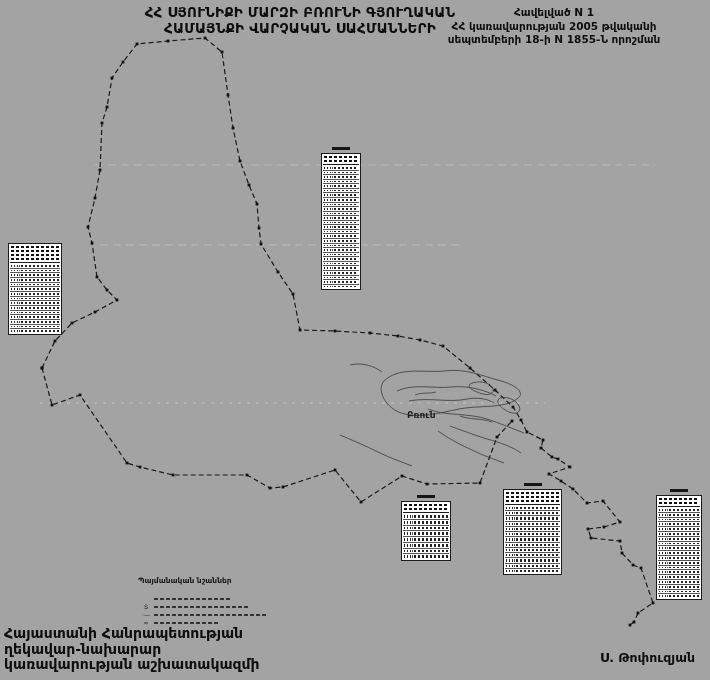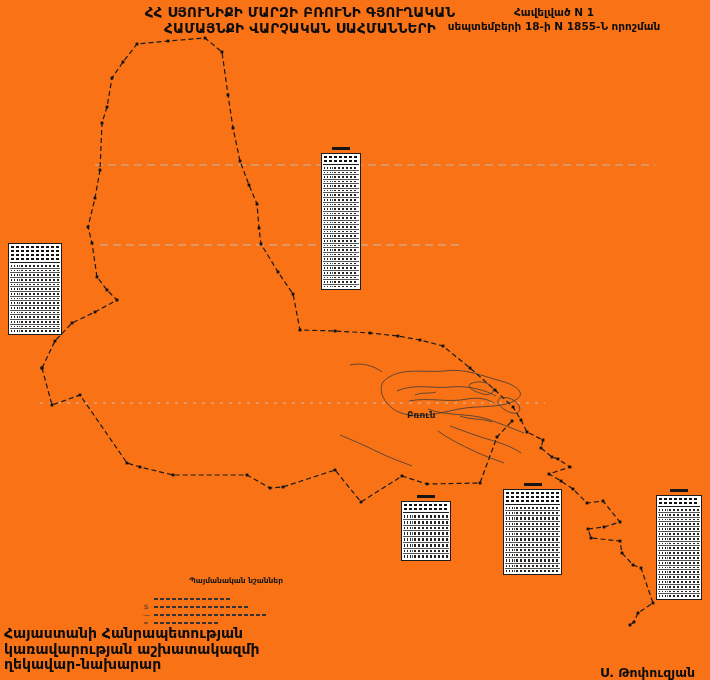--- a/index.html
+++ b/index.html
@@ -1,28 +1,28 @@
 <!DOCTYPE html>
 <html><head>
 <meta charset="utf-8">
 <style>
   html,body{margin:0;padding:0;background:#ffffff;}
   .page{
-    position:relative;width:710px;height:680px;background:#f97316;overflow:hidden;
+    position:relative;width:710px;height:680px;background:#a3a3a3;overflow:hidden;
     font-family:"DejaVu Sans",sans-serif;color:#0d0d0d;
   }
   
   .main-title{position:absolute;left:130px;top:4px;width:340px;text-align:center;
     font-size:13.5px;font-weight:bold;line-height:16px;letter-spacing:0.2px;}
   .appendix{position:absolute;left:428px;top:6px;width:252px;text-align:center;
     font-size:10.5px;font-weight:bold;line-height:13.5px;}
   
   .footer-office{position:absolute;left:4px;top:626px;width:260px;
     font-size:14px;font-weight:bold;line-height:15.5px;}
-  .signature{position:absolute;left:600px;top:665px;width:110px;
+  .signature{position:absolute;left:600px;top:650px;width:110px;
     font-size:12.5px;font-weight:bold;}
   
   svg.map{position:absolute;left:0;top:0;}
   .settlement{position:absolute;left:407px;top:410px;width:60px;text-align:left;
     font-size:9px;font-weight:bold;color:#1c1c1c;}
   
   .tbl{position:absolute;border:1px solid #1c1c1c;background:#fff;
     display:flex;flex-direction:column;box-sizing:border-box;padding:1px;}
   .tbl .hdrline{height:2px;margin:1px 1px;
     background:repeating-linear-gradient(90deg,#111 0 3px,transparent 3px 5px);}
@@ -34,21 +34,21 @@
   .tbl .cv{flex:1;margin:1px 1px;
     background:repeating-linear-gradient(90deg,#222 0 2px,transparent 2px 4px);}
   .tbl-title{position:absolute;height:3px;background:#161616;}
   #t-left{left:8px;top:243px;width:54px;height:92px;}
   #t-top{left:321px;top:153px;width:40px;height:137px;}
   #t-b1{left:401px;top:501px;width:50px;height:60px;}
   #t-b2{left:503px;top:489px;width:59px;height:86px;}
   #t-b3{left:656px;top:495px;width:46px;height:105px;}
   
   .legend{position:absolute;left:138px;top:576px;width:145px;}
-  .legend-title{font-size:7.5px;font-weight:bold;text-align:right;color:#161616;
+  .legend-title{font-size:7.5px;font-weight:bold;text-align:left;color:#161616;
     margin-bottom:10px;}
   .legend-item{display:flex;align-items:center;height:8px;}
   .legend-sym{width:16px;flex:none;font-size:6px;line-height:6px;color:#222;text-align:center;}
   .legend-bar{height:2px;background:repeating-linear-gradient(90deg,#333 0 4px,transparent 4px 6px);}
 </style>
 </head>
 <body>
 
 <div class="page">
 
@@ -154,20 +154,21 @@
       <rect x="495.6" y="435.6" width="2.8" height="2.8" fill="#111"></rect>
       <rect x="510.6" y="419.6" width="2.8" height="2.8" fill="#111"></rect>
     </svg>
 
   <div class="main-title">
     <div>ՀՀ ՍՅՈՒՆԻՔԻ ՄԱՐԶԻ ԲՌՈՒՆԻ ԳՅՈՒՂԱԿԱՆ</div>
     <div>ՀԱՄԱՅՆՔԻ ՎԱՐՉԱԿԱՆ  ՍԱՀՄԱՆՆԵՐԻ</div>
   </div>
   <div class="appendix">
     <div>Հավելված N 1</div>
+    <div>ՀՀ կառավարության 2005 թվականի</div>
     <div>սեպտեմբերի 18-ի N 1855-Ն որոշման</div>
   </div>
 
   <div class="settlement">Բռուն</div>
 
   <div class="tbl" id="t-left">
       <div class="hdrline"></div>
       <div class="hdrline"></div>
       <div class="hdrline"></div>
       <div class="hdrline"></div>
@@ -540,22 +541,22 @@
         </div>
         <div class="legend-item">
           <div class="legend-sym">≈</div>
           <div class="legend-bar" style="width: 64px;"></div>
         </div>
       </div>
   </div>
 
   <div class="footer-office">
     <div>Հայաստանի Հանրապետության</div>
+    <div>ղեկավար-նախարար</div>
     <div>կառավարության աշխատակազմի</div>
-    <div>ղեկավար-նախարար</div>
   </div>
   <div class="signature">Ս. Թոփուզյան</div>
 
 <div class="tbl-title" style="left: 332px; top: 147px; width: 18px;"></div>
     <div class="tbl-title" style="left: 417px; top: 495px; width: 18px;"></div>
     <div class="tbl-title" style="left: 523.5px; top: 483px; width: 18px;"></div>
     <div class="tbl-title" style="left: 670px; top: 489px; width: 18px;"></div>
   </div>
 
 </body></html>

